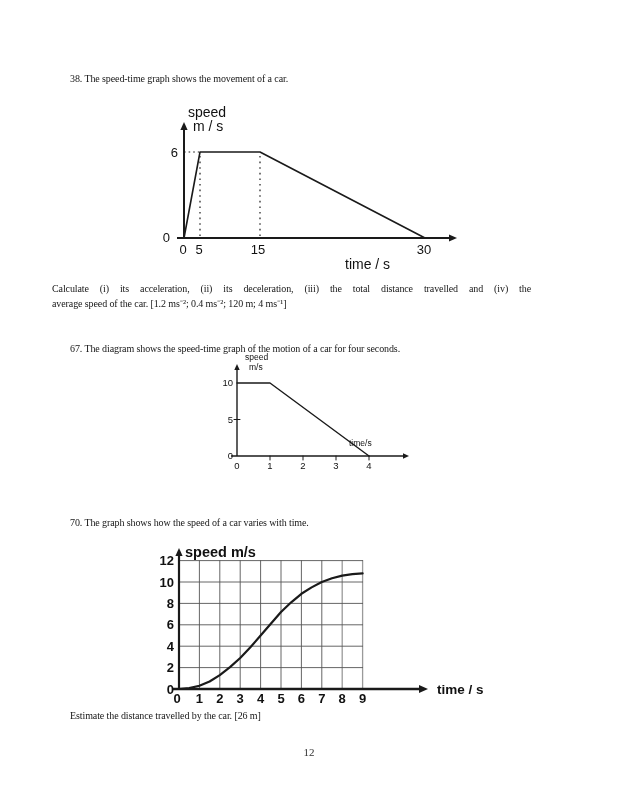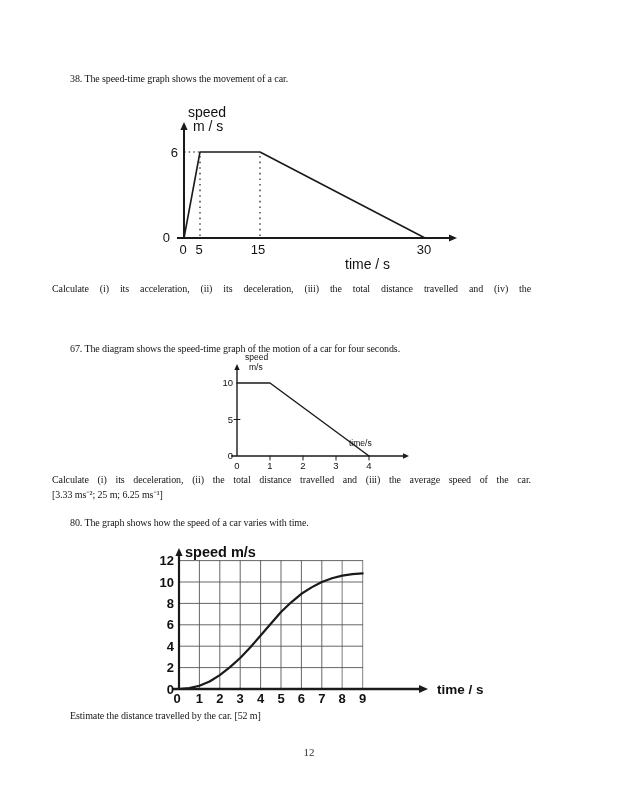--- a/index.html
+++ b/index.html
@@ -37,20 +37,21 @@
       <text x="17" y="142" font-size="13" text-anchor="end" font-family="&quot;Liberation Sans&quot;, sans-serif" font-weight="normal">0</text>
       <text x="30" y="154" font-size="13" text-anchor="middle" font-family="&quot;Liberation Sans&quot;, sans-serif" font-weight="normal">0</text>
       <text x="46" y="154" font-size="13" text-anchor="middle" font-family="&quot;Liberation Sans&quot;, sans-serif" font-weight="normal">5</text>
       <text x="105" y="154" font-size="13" text-anchor="middle" font-family="&quot;Liberation Sans&quot;, sans-serif" font-weight="normal">15</text>
       <text x="271" y="154" font-size="13" text-anchor="middle" font-family="&quot;Liberation Sans&quot;, sans-serif" font-weight="normal">30</text>
       <text x="192" y="169" font-size="14" text-anchor="start" font-family="&quot;Liberation Sans&quot;, sans-serif" font-weight="normal">time / s</text>
     </svg>
 
   <div class="para" style="top:281px">
     <div class="ln just">Calculate (i) its acceleration, (ii) its deceleration, (iii) the total distance travelled and (iv) the</div>
+    <div class="ln">average speed of the car. [1.2 ms⁻²; 0.4 ms⁻²; 120 m; 4 ms⁻¹]</div>
   </div>
 
   <div class="txt" style="top:343px">67. The diagram shows the speed-time graph of the motion of a car for four seconds.</div>
 
   <svg class="chart" style="left:213px;top:350px" width="217" height="124" viewBox="0 0 217 124">
       <polyline points="24,33 57,33 156,106" fill="none" stroke="#1a1a1a" stroke-width="1.4" stroke-linejoin="round" stroke-linecap="round"></polyline>
       <polyline points="57,106 57,110" fill="none" stroke="#1a1a1a" stroke-width="1" stroke-linejoin="round" stroke-linecap="round"></polyline>
       <polyline points="90,106 90,110" fill="none" stroke="#1a1a1a" stroke-width="1" stroke-linejoin="round" stroke-linecap="round"></polyline>
       <polyline points="123,106 123,110" fill="none" stroke="#1a1a1a" stroke-width="1" stroke-linejoin="round" stroke-linecap="round"></polyline>
       <polyline points="156,106 156,110" fill="none" stroke="#1a1a1a" stroke-width="1" stroke-linejoin="round" stroke-linecap="round"></polyline>
@@ -65,26 +66,22 @@
       <text x="20" y="73" font-size="9.5" text-anchor="end" font-family="&quot;Liberation Sans&quot;, sans-serif" font-weight="normal">5</text>
       <text x="20" y="109" font-size="9.5" text-anchor="end" font-family="&quot;Liberation Sans&quot;, sans-serif" font-weight="normal">0</text>
       <text x="24" y="119" font-size="9.5" text-anchor="middle" font-family="&quot;Liberation Sans&quot;, sans-serif" font-weight="normal">0</text>
       <text x="57" y="119" font-size="9.5" text-anchor="middle" font-family="&quot;Liberation Sans&quot;, sans-serif" font-weight="normal">1</text>
       <text x="90" y="119" font-size="9.5" text-anchor="middle" font-family="&quot;Liberation Sans&quot;, sans-serif" font-weight="normal">2</text>
       <text x="123" y="119" font-size="9.5" text-anchor="middle" font-family="&quot;Liberation Sans&quot;, sans-serif" font-weight="normal">3</text>
       <text x="156" y="119" font-size="9.5" text-anchor="middle" font-family="&quot;Liberation Sans&quot;, sans-serif" font-weight="normal">4</text>
       <text x="136" y="96" font-size="8.5" text-anchor="start" font-family="&quot;Liberation Sans&quot;, sans-serif" font-weight="normal">time/s</text>
     </svg>
 
-  <div class="para" style="top:472px">
-    <div class="ln just">Calculate (i) its deceleration, (ii) the total distance travelled and (iii) the average speed of the car.</div>
-    <div class="ln">[3.33 ms⁻²; 25 m; 6.25 ms⁻¹]</div>
-  </div>
 
-  <div class="txt" style="top:517px">80. The graph shows how the speed of a car varies with time.</div>
+  <div class="txt" style="top:517px">70. The graph shows how the speed of a car varies with time.</div>
 
   <svg class="chart" style="left:93px;top:538px" width="432" height="176" viewBox="0 0 432 176">
       <polyline points="106.4,22.6 106.4,151" fill="none" stroke="#555" stroke-width="0.9" stroke-linejoin="round" stroke-linecap="round"></polyline>
       <polyline points="126.8,22.6 126.8,151" fill="none" stroke="#555" stroke-width="0.9" stroke-linejoin="round" stroke-linecap="round"></polyline>
       <polyline points="147.2,22.6 147.2,151" fill="none" stroke="#555" stroke-width="0.9" stroke-linejoin="round" stroke-linecap="round"></polyline>
       <polyline points="167.6,22.6 167.6,151" fill="none" stroke="#555" stroke-width="0.9" stroke-linejoin="round" stroke-linecap="round"></polyline>
       <polyline points="188,22.6 188,151" fill="none" stroke="#555" stroke-width="0.9" stroke-linejoin="round" stroke-linecap="round"></polyline>
       <polyline points="208.4,22.6 208.4,151" fill="none" stroke="#555" stroke-width="0.9" stroke-linejoin="round" stroke-linecap="round"></polyline>
       <polyline points="228.8,22.6 228.8,151" fill="none" stroke="#555" stroke-width="0.9" stroke-linejoin="round" stroke-linecap="round"></polyline>
       <polyline points="249.2,22.6 249.2,151" fill="none" stroke="#9a9a9a" stroke-width="1.3" stroke-linejoin="round" stroke-linecap="round"></polyline>
@@ -114,17 +111,17 @@
       <text x="147.2" y="165" font-size="13" text-anchor="middle" font-family="&quot;Liberation Sans&quot;, sans-serif" font-weight="bold">3</text>
       <text x="167.6" y="165" font-size="13" text-anchor="middle" font-family="&quot;Liberation Sans&quot;, sans-serif" font-weight="bold">4</text>
       <text x="188" y="165" font-size="13" text-anchor="middle" font-family="&quot;Liberation Sans&quot;, sans-serif" font-weight="bold">5</text>
       <text x="208.4" y="165" font-size="13" text-anchor="middle" font-family="&quot;Liberation Sans&quot;, sans-serif" font-weight="bold">6</text>
       <text x="228.8" y="165" font-size="13" text-anchor="middle" font-family="&quot;Liberation Sans&quot;, sans-serif" font-weight="bold">7</text>
       <text x="249.2" y="165" font-size="13" text-anchor="middle" font-family="&quot;Liberation Sans&quot;, sans-serif" font-weight="bold">8</text>
       <text x="269.6" y="165" font-size="13" text-anchor="middle" font-family="&quot;Liberation Sans&quot;, sans-serif" font-weight="bold">9</text>
       <text x="344" y="156" font-size="13.5" text-anchor="start" font-family="&quot;Liberation Sans&quot;, sans-serif" font-weight="bold">time / s</text>
     </svg>
 
-  <div class="txt" style="top:710px">Estimate the distance travelled by the car. [52 m]</div>
+  <div class="txt" style="top:710px">Estimate the distance travelled by the car. [26 m]</div>
 
   <div class="pageno">12</div>
 
 </div>
 
 </body></html>

